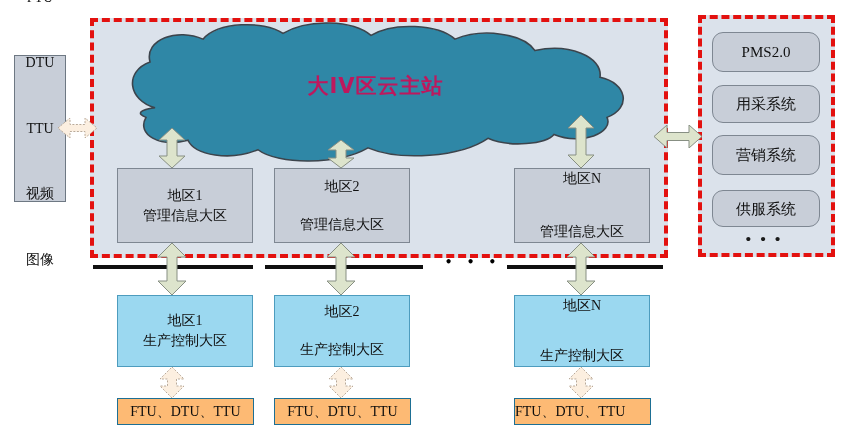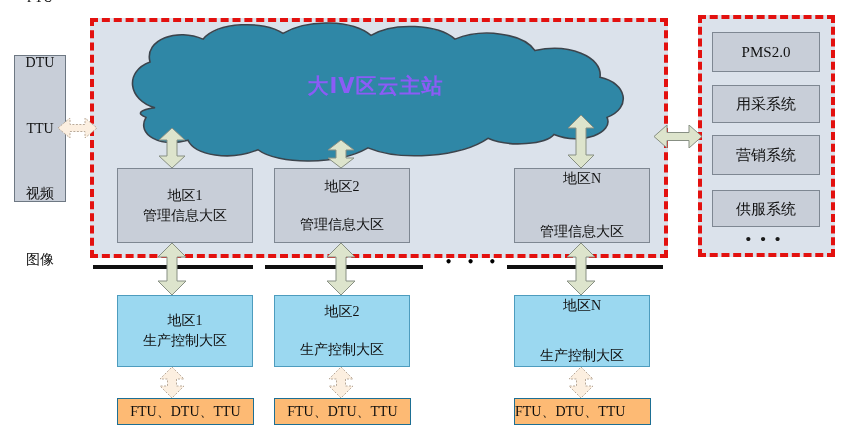--- a/index.html
+++ b/index.html
@@ -14,38 +14,38 @@
   .right-panel{left:698px;top:15px;width:137px;height:242px;}
   .gray-box{
     position:absolute;background:#c8ced8;border:1px solid #7e8792;box-sizing:border-box;
     display:flex;flex-direction:column;align-items:center;justify-content:center;
     text-align:center;font-size:14px;line-height:20px;
   }
   .left-box{
     left:14px;top:55px;width:52px;height:147px;
     font-size:14px;line-height:17.5px;border:1.5px solid #6e7883;gap:48px;
   }
-  .sys-box{left:712px;width:108px;font-size:15px;}
+  .sys-box{left:712px;width:108px;font-size:15px;border-radius:11px;}
   .mgmt-box{height:75px;top:168px;width:136px;border-width:1.2px;}
   .prod-box{
     position:absolute;top:295px;width:136px;height:72px;background:#9bd8f0;
     border:1.2px solid #4d9cbe;box-sizing:border-box;display:flex;flex-direction:column;
     align-items:center;justify-content:center;text-align:center;font-size:14px;line-height:20px;
   }
   .term-box{
     position:absolute;top:398px;width:137px;height:27px;background:#fdba74;
     border:1.5px solid #1d6f94;box-sizing:border-box;display:flex;
     align-items:center;justify-content:center;font-size:14px;color:#0d0d0d;
   }
   .col1{left:117px;} .col2{left:274px;gap:18px;} .colN{left:514px;justify-content:space-between;}
   .cloud-svg{position:absolute;left:100px;top:22px;}
   .cloud-title{
     position:absolute;left:278px;top:72px;width:195px;text-align:center;
     font-family:"DejaVu Sans","Liberation Sans",sans-serif;font-weight:bold;
-    font-size:21px;color:#8b5cf6;letter-spacing:1px;
+    font-size:21px;color:#be185d;letter-spacing:1px;
   }
   .arrow{position:absolute;}
   .bus-line{position:absolute;top:265px;height:4px;background:#101010;}
   .line1{left:93px;width:160px;} .line2{left:265px;width:158px;} .lineN{left:507px;width:156px;}
   .col-ellipsis{
     position:absolute;left:440px;top:255px;width:66px;text-align:center;
     font-family:"DejaVu Sans",sans-serif;font-size:12px;font-weight:bold;
     letter-spacing:5px;color:#000;
   }
   .sys-ellipsis{

